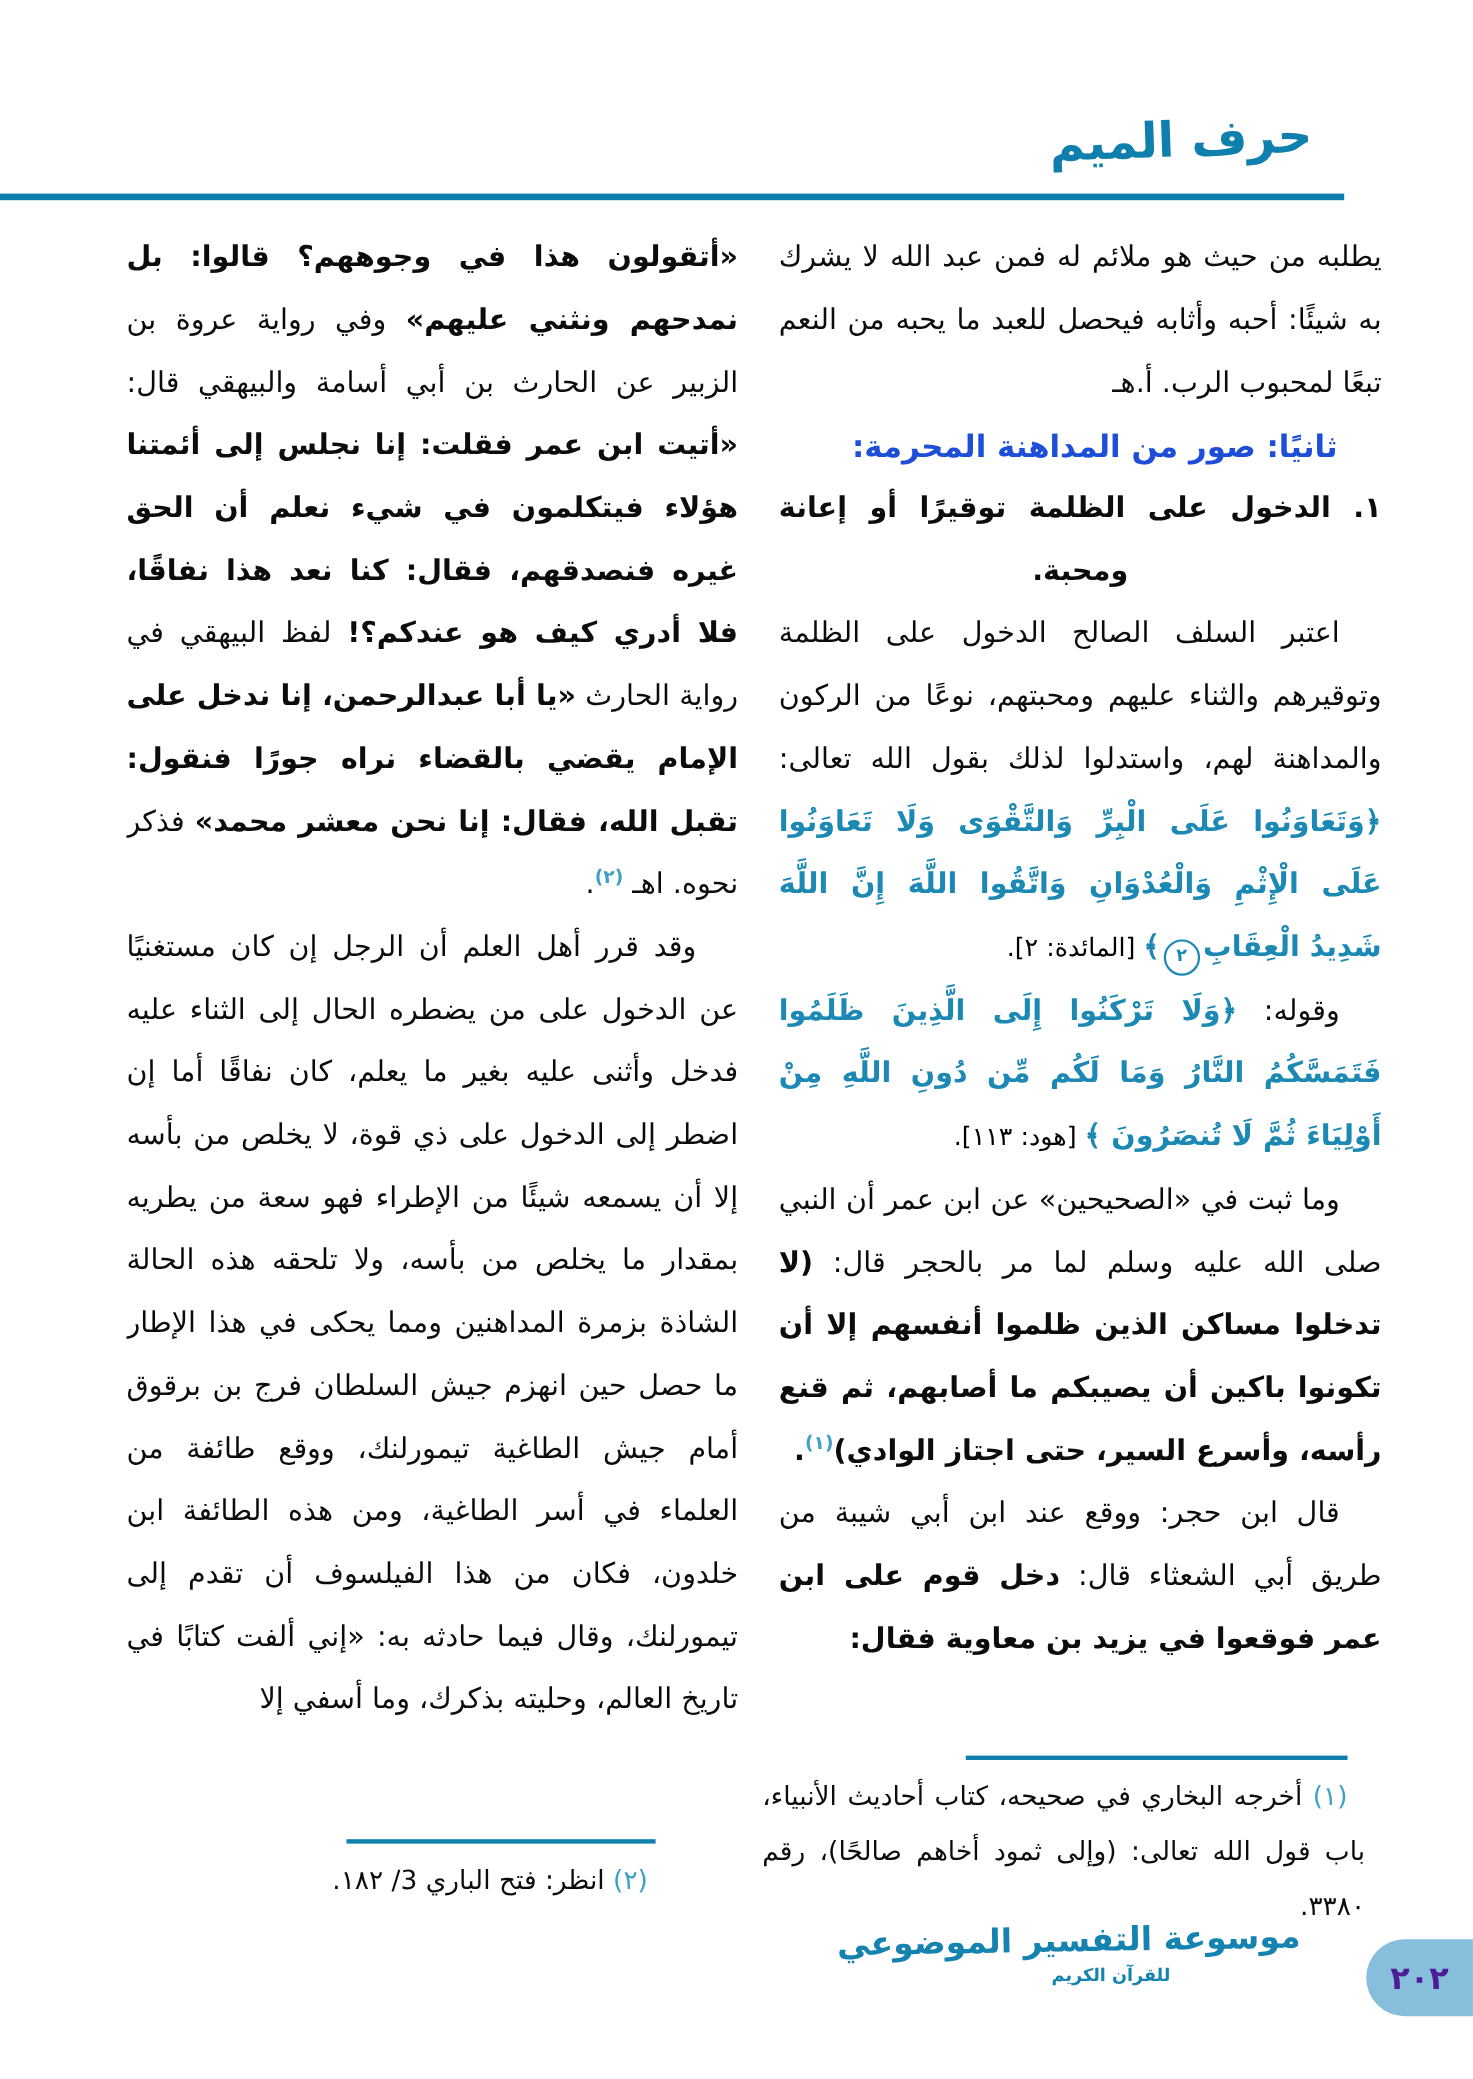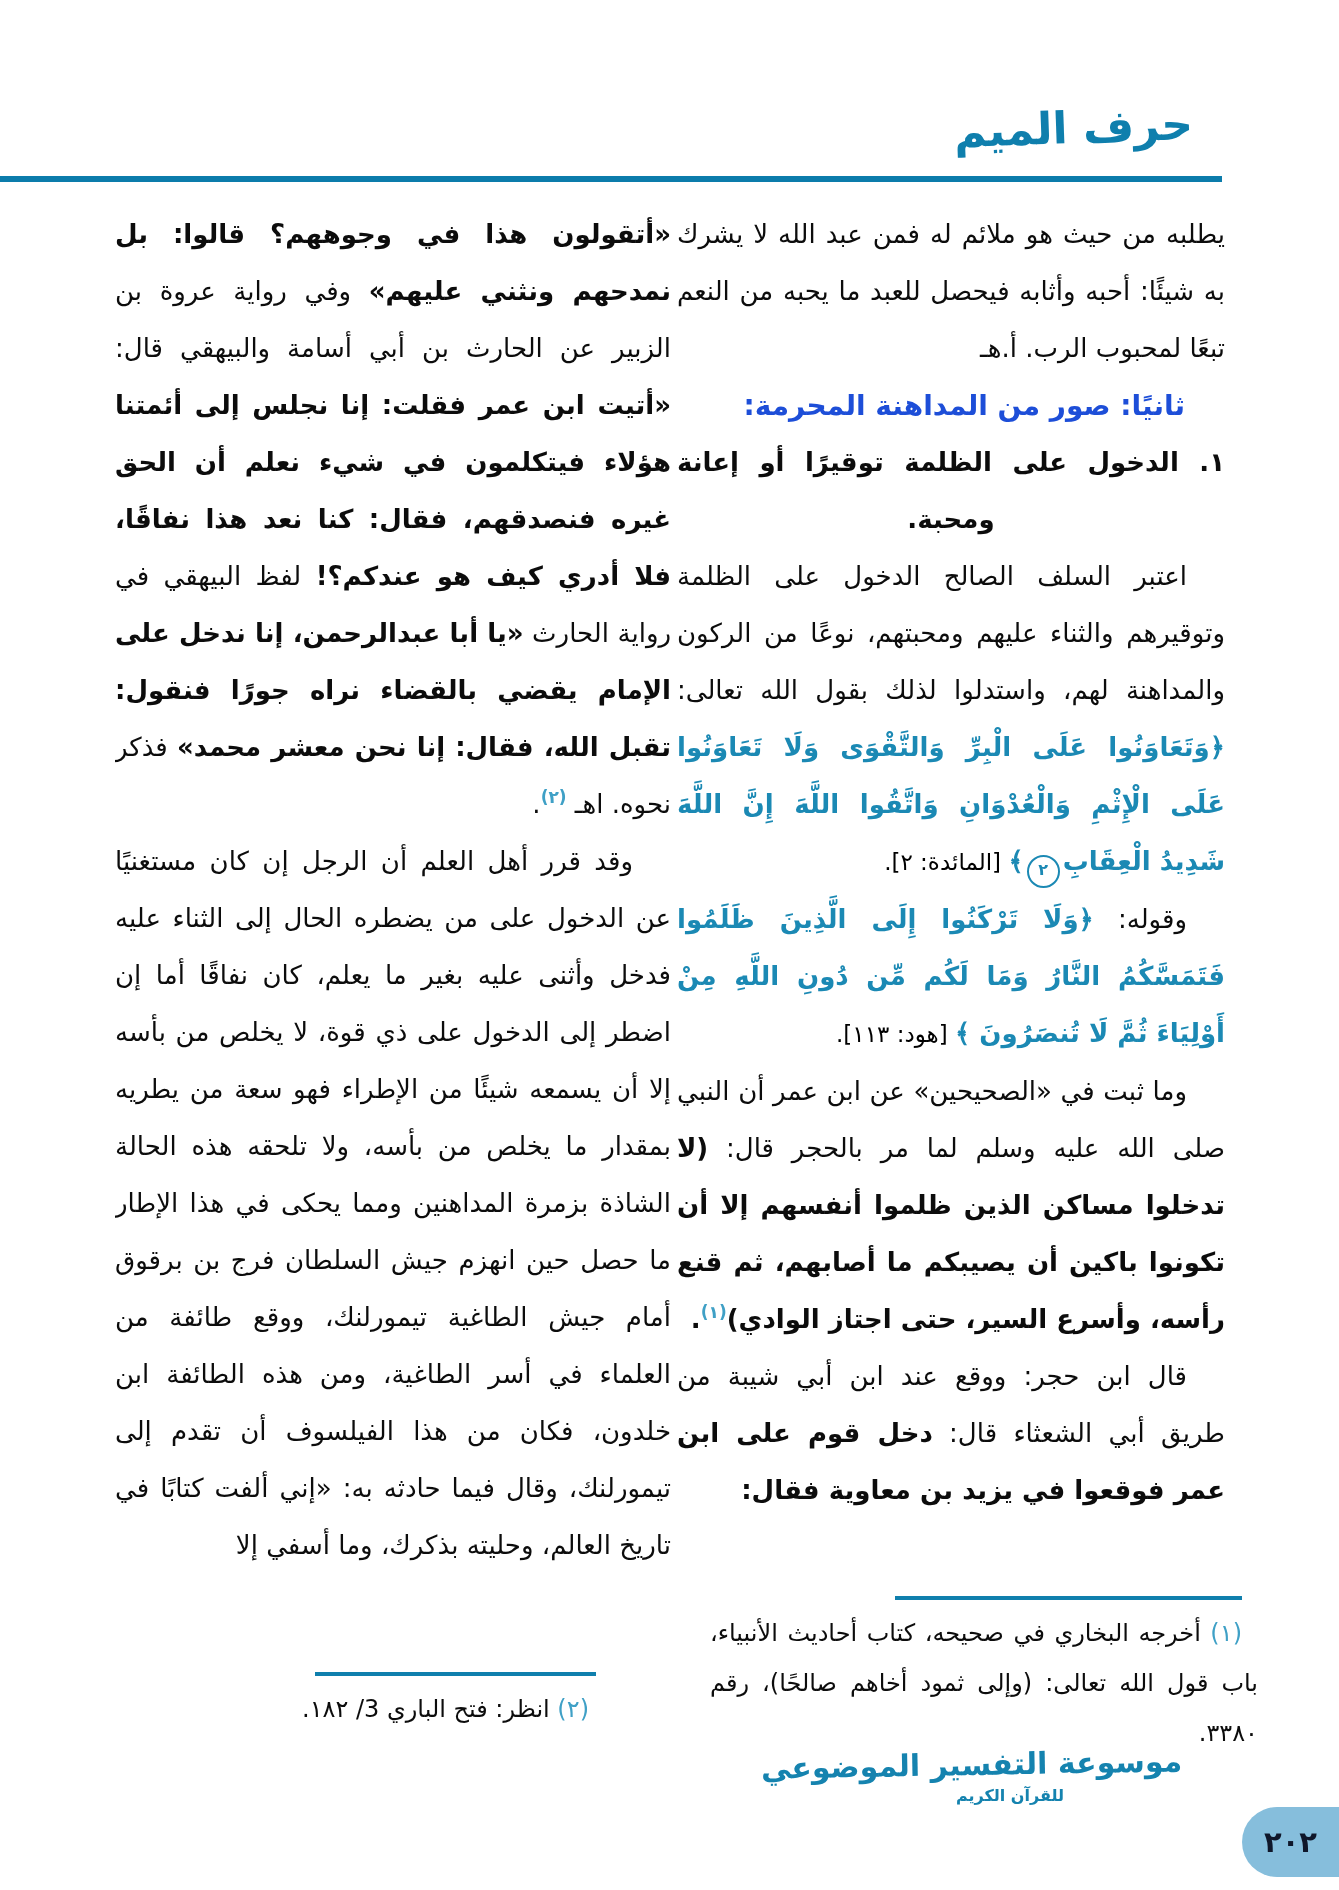--- a/index.html
+++ b/index.html
@@ -18,21 +18,21 @@
   }
   .header-rule{
     position:absolute;top:176px;left:0;width:1222px;height:6px;background:#0c7cab;
   }
 
   
   .col{
     position:absolute;top:206px;
     font-size:26px;line-height:57px;text-align:justify;
   }
-  .col-right{right:114px;width:548px;height:1392px;overflow:hidden;}
+  .col-right{right:83px;width:548px;height:1392px;overflow:hidden;}
   .col-left{left:85px;width:556px;height:1478px;overflow:hidden;margin-left:30px;}
   .col p{margin:0;}
   .indent{text-indent:38px;}
   .teal-heading{
     color:#1d4ed8;font-weight:bold;margin:0;text-indent:40px;font-size:28px;
   }
   .num-heading{
     font-weight:bold;margin:0;text-align:justify;text-align-last:center;
   }
   .bold{font-weight:bold;}
@@ -43,21 +43,21 @@
     border:2px solid #1b89b4;border-radius:50%;color:#1b89b4;
     font-size:16px;text-align:center;vertical-align:-5px;font-weight:bold;margin:0 3px;
     text-indent:0;
   }
   .fn-sup{
     color:#3fa0c6;font-size:17px;vertical-align:super;line-height:0;font-weight:bold;
   }
 
   
   .fn-block{position:absolute;font-size:24px;line-height:50px;text-align:justify;}
-  .fn-block-right{top:1596px;right:81px;width:548px;}
+  .fn-block-right{top:1596px;right:98px;width:548px;}
   .fn-block-left{top:1672px;left:85px;width:556px;}
   .fn-rule{height:4px;background:#0f7fad;margin-left:auto;margin-bottom:8px;}
   .fn-rule-right{width:347px;margin-right:16px;}
   .fn-rule-left{width:281px;margin-right:45px;}
   .fn-text{margin:0;text-indent:16px;}
   .fn-text-left{text-indent:52px;}
   .fn-marker{color:#3fa0c6;}
 
   
   .logo{
@@ -68,21 +68,21 @@
     font-size:30px;font-weight:bold;white-space:nowrap;
     transform:rotate(-1deg);display:inline-block;letter-spacing:-1px;
   }
   .logo-sub{
     font-size:16px;font-weight:bold;margin-top:8px;letter-spacing:0;
   }
   .page-badge{
     position:absolute;top:1763px;right:0;width:97px;height:70px;
     background:#86bedc;border-radius:36px 0 0 36px;
     display:flex;align-items:center;justify-content:center;
-    color:#0f172a;font-size:29px;font-weight:bold;margin-top:44px;
+    color:#4c1d95;font-size:29px;font-weight:bold;
   }
 </style>
 </head>
 <body>
 
 <div class="page">
 
   <div class="header-title">حرف الميم</div>
   <div class="header-rule"></div>
 

